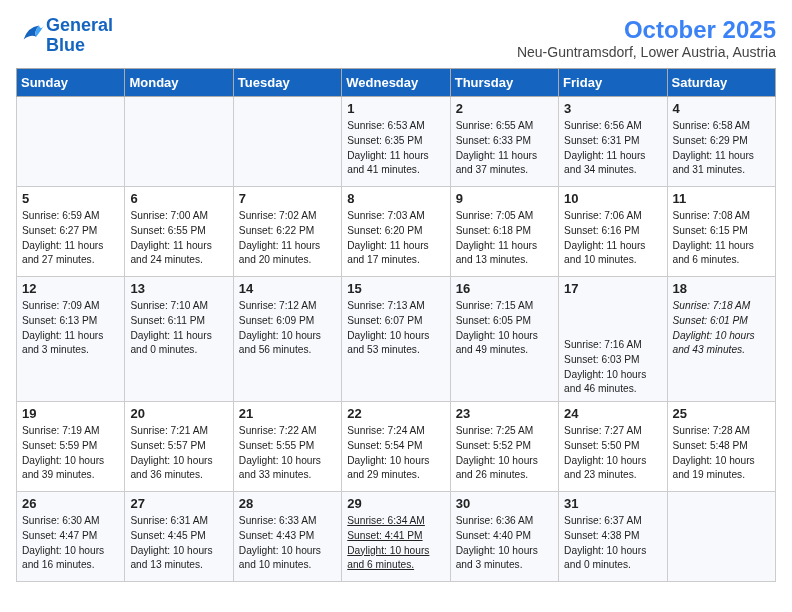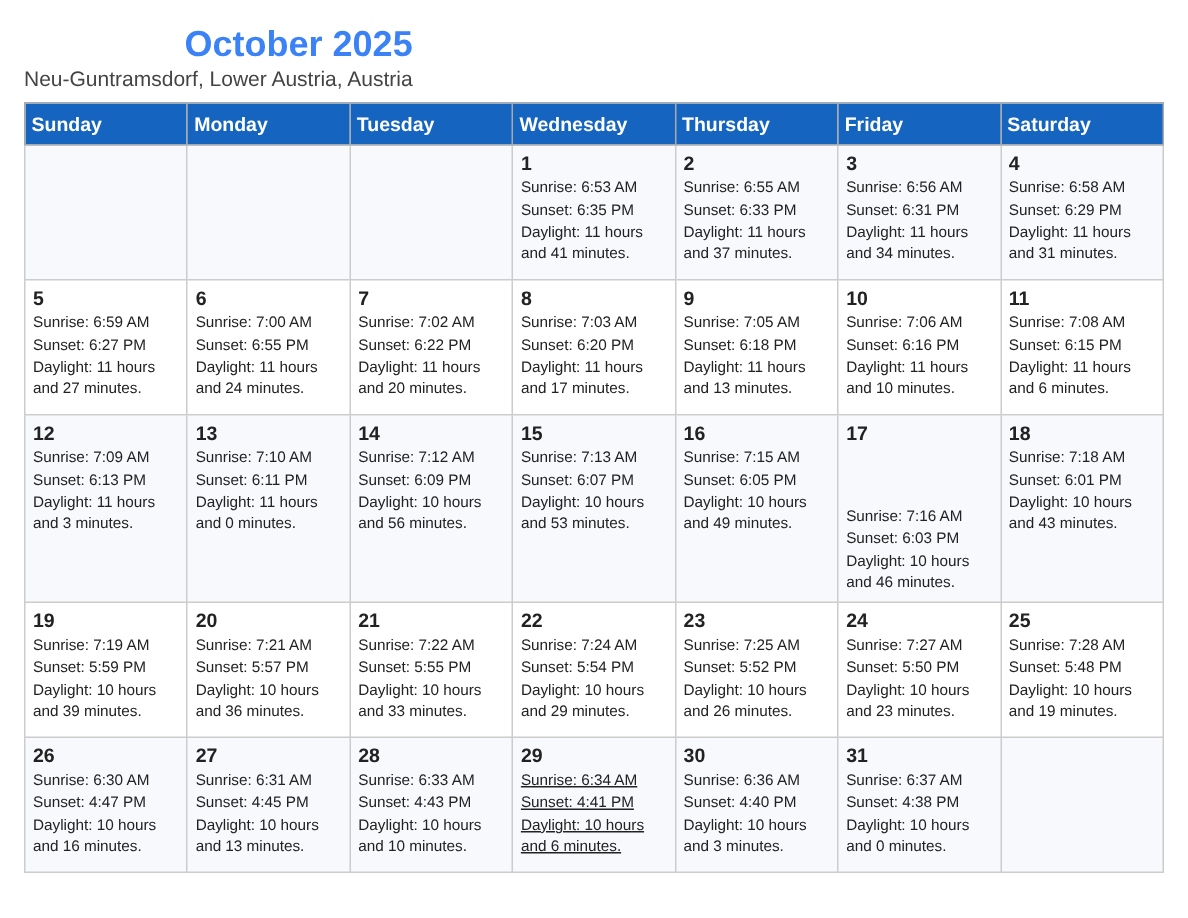--- a/index.html
+++ b/index.html
@@ -82,20 +82,34 @@
     .cell-text {
       font-size: 10.2px;
       line-height: 1.45;
       color: #222;
     }
   </style>
 </head>
 <body>
 
 <div class="header-area">
+  <div class="logo">
+    <div>
+      <svg class="logo-bird" viewBox="0 0 40 40">
+        <path d="M8 28 Q14 10 30 8 Q22 18 26 24 Q18 20 8 28Z" fill="#1565c0"></path>
+        <path d="M26 24 Q34 14 38 6 Q32 16 30 8 Q22 18 26 24Z" fill="#42a5f5"></path>
+      </svg>
+    </div>
+    <div>
+      <div class="logo-text">
+        <span>General</span><br>
+        <span style="color:#1565c0">Blue</span>
+      </div>
+    </div>
+  </div>
   <div class="title-area">
     <div class="month-title">October 2025</div>
     <div class="subtitle">Neu-Guntramsdorf, Lower Austria, Austria</div>
   </div>
 </div>
 
 <table>
   <thead>
     <tr id="weekday-header">
         <th>Sunday</th>
@@ -230,21 +244,21 @@
         </td>
         <td>
           <span class="day-num">17</span>
           <div class="cell-text" style="white-space: pre-line; margin-top: 42px;">Sunrise: 7:16 AM
 Sunset: 6:03 PM
 Daylight: 10 hours
 and 46 minutes.</div>
         </td>
         <td>
           <span class="day-num">18</span>
-          <div class="cell-text" style="white-space: pre-line;">Sunrise: 7:18 AM
+          <div class="cell-text" style="white-space: pre-line; font-style: italic;">Sunrise: 7:18 AM
 Sunset: 6:01 PM
 Daylight: 10 hours
 and 43 minutes.</div>
         </td>
       </tr>
       <tr>
         <td>
           <span class="day-num">19</span>
           <div class="cell-text" style="white-space: pre-line;">Sunrise: 7:19 AM
 Sunset: 5:59 PM

